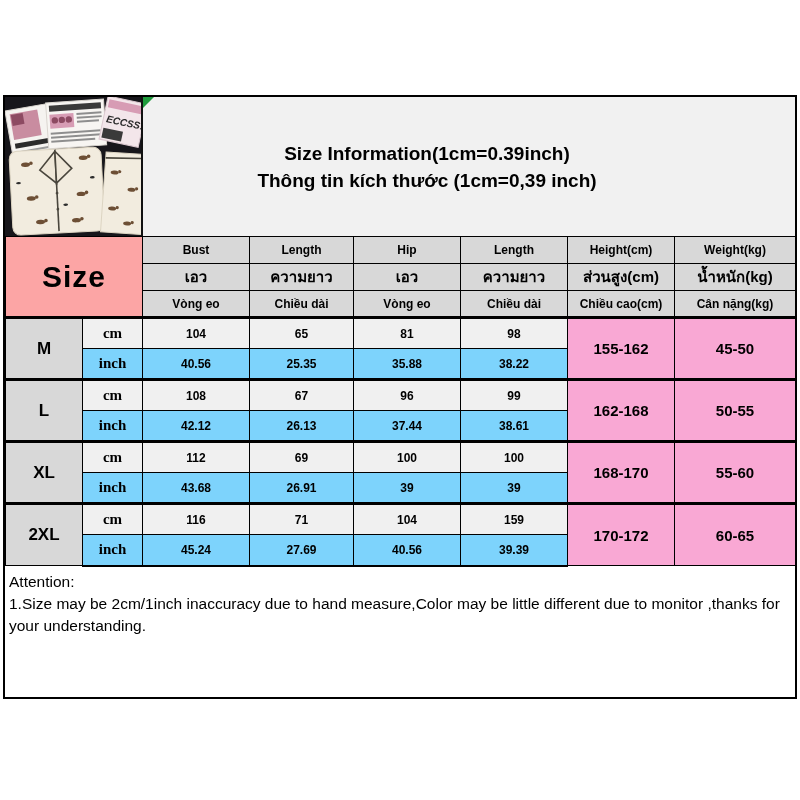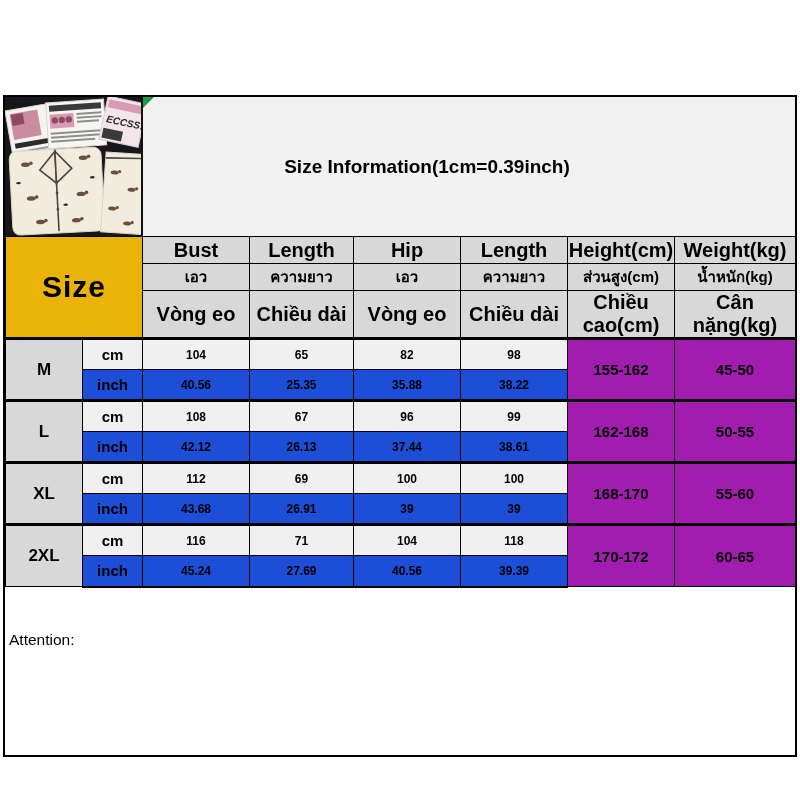--- a/index.html
+++ b/index.html
@@ -16,34 +16,34 @@
   .green-corner { position:absolute; left:0; top:0; width:0; height:0;
     border-top:11px solid #1f9b3c; border-right:11px solid transparent; }
   .title-line { font-weight:bold; font-size:19px; line-height:27px; white-space:nowrap; }
 
   
   table.size-table { width:100%; border-collapse:collapse; table-layout:fixed; }
   .size-table td, .size-table th { border:1.5px solid #000; text-align:center; vertical-align:middle;
     font-weight:bold; overflow:hidden; }
   .size-table tr.hdr { height:27px; }
   .size-table tr.data { height:31px; }
-  .size-table th { background:#d8d8d8; font-size:20px; }
+  .size-table th { background:#d8d8d8; font-size:12px; }
   .size-table th.th-lang { font-size:15px;margin-top:39px; }
-  .size-cell { background:#eab308; font-size:30px; letter-spacing:1px; }
+  .size-cell { background:#fca5a5; font-size:30px; letter-spacing:1px; }
   .size-label { background:#d8d8d8; font-size:17px; }
-  .unit { font-size:15px; }
+  .unit { font-size:15px;font-family:Liberation Serif, serif; }
   .val { font-size:12px; }
-  .range { background:#a21caf; font-size:15px; }
+  .range { background:#f9a8d4; font-size:15px; }
   .cmbg { background:#f0f0f0; }
-  .whitebg { background:#1d4ed8; }
+  .whitebg { background:#7dd3fc; }
   .gt td, .gt th { border-top:3px solid #000; }
   .size-table tr.last td { border-bottom:2.5px solid #000; }
 
   
-  .attention { min-height:130px; background:#fff; padding:4px 6px 0 4px;margin-top:37px; }
+  .attention { min-height:130px; background:#fff; padding:4px 6px 0 4px; }
   .attention div { font-size:15.5px; line-height:22px; font-weight:normal; }
 </style>
 </head>
 <body>
 
 <div class="panel">
 
   <div class="top-strip">
     <div class="photo">
       <svg width="136" height="139" viewBox="0 0 136 139">
@@ -121,20 +121,21 @@
               <circle cx="113" cy="110.8" r="1.6"></circle>
             <ellipse cx="124" cy="126" rx="4" ry="2"></ellipse>
               <circle cx="129" cy="124.8" r="1.6"></circle>
           </g>
         </g>
       </svg>
     </div>
     <div class="title-zone">
       <div class="green-corner"></div>
       <div class="title-line">Size Information(1cm=0.39inch)</div>
+      <div class="title-line">Thông tin kích thước (1cm=0,39 inch)</div>
     </div>
   </div>
 
   <table class="size-table">
     <colgroup>
       <col style="width:77px">
         <col style="width:60px">
         <col style="width:107px">
         <col style="width:104px">
       <col style="width:107px">
@@ -167,21 +168,21 @@
         <th>Chiều dài</th>
         <th>Chiều cao(cm)</th>
         <th>Cân nặng(kg)</th>
       </tr>
 
       <tr class="data gt">
         <td class="size-label" rowspan="2">M</td>
         <td class="unit cmbg">cm</td>
         <td class="val cmbg">104</td>
         <td class="val cmbg">65</td>
-        <td class="val cmbg">82</td>
+        <td class="val cmbg">81</td>
         <td class="val cmbg">98</td>
         <td class="range" rowspan="2">155-162</td>
         <td class="range" rowspan="2">45-50</td>
       </tr>
       <tr class="data">
         <td class="unit whitebg">inch</td>
         <td class="val whitebg">40.56</td>
         <td class="val whitebg">25.35</td>
         <td class="val whitebg">35.88</td>
         <td class="val whitebg">38.22</td>
@@ -222,31 +223,32 @@
         <td class="val whitebg">39</td>
         <td class="val whitebg">39</td>
       </tr>
 
       <tr class="data gt">
         <td class="size-label" rowspan="2">2XL</td>
         <td class="unit cmbg">cm</td>
         <td class="val cmbg">116</td>
         <td class="val cmbg">71</td>
         <td class="val cmbg">104</td>
-        <td class="val cmbg">118</td>
+        <td class="val cmbg">159</td>
         <td class="range" rowspan="2">170-172</td>
         <td class="range" rowspan="2">60-65</td>
       </tr>
       <tr class="data last">
         <td class="unit whitebg">inch</td>
         <td class="val whitebg">45.24</td>
         <td class="val whitebg">27.69</td>
         <td class="val whitebg">40.56</td>
         <td class="val whitebg">39.39</td>
       </tr>
     </tbody>
   </table>
 
   <div class="attention">
     <div>Attention:</div>
+    <div>1.Size may be 2cm/1inch inaccuracy due to hand measure,Color may be little different due to monitor ,thanks for your understanding.</div>
   </div>
 
 </div>
 
 </body></html>

